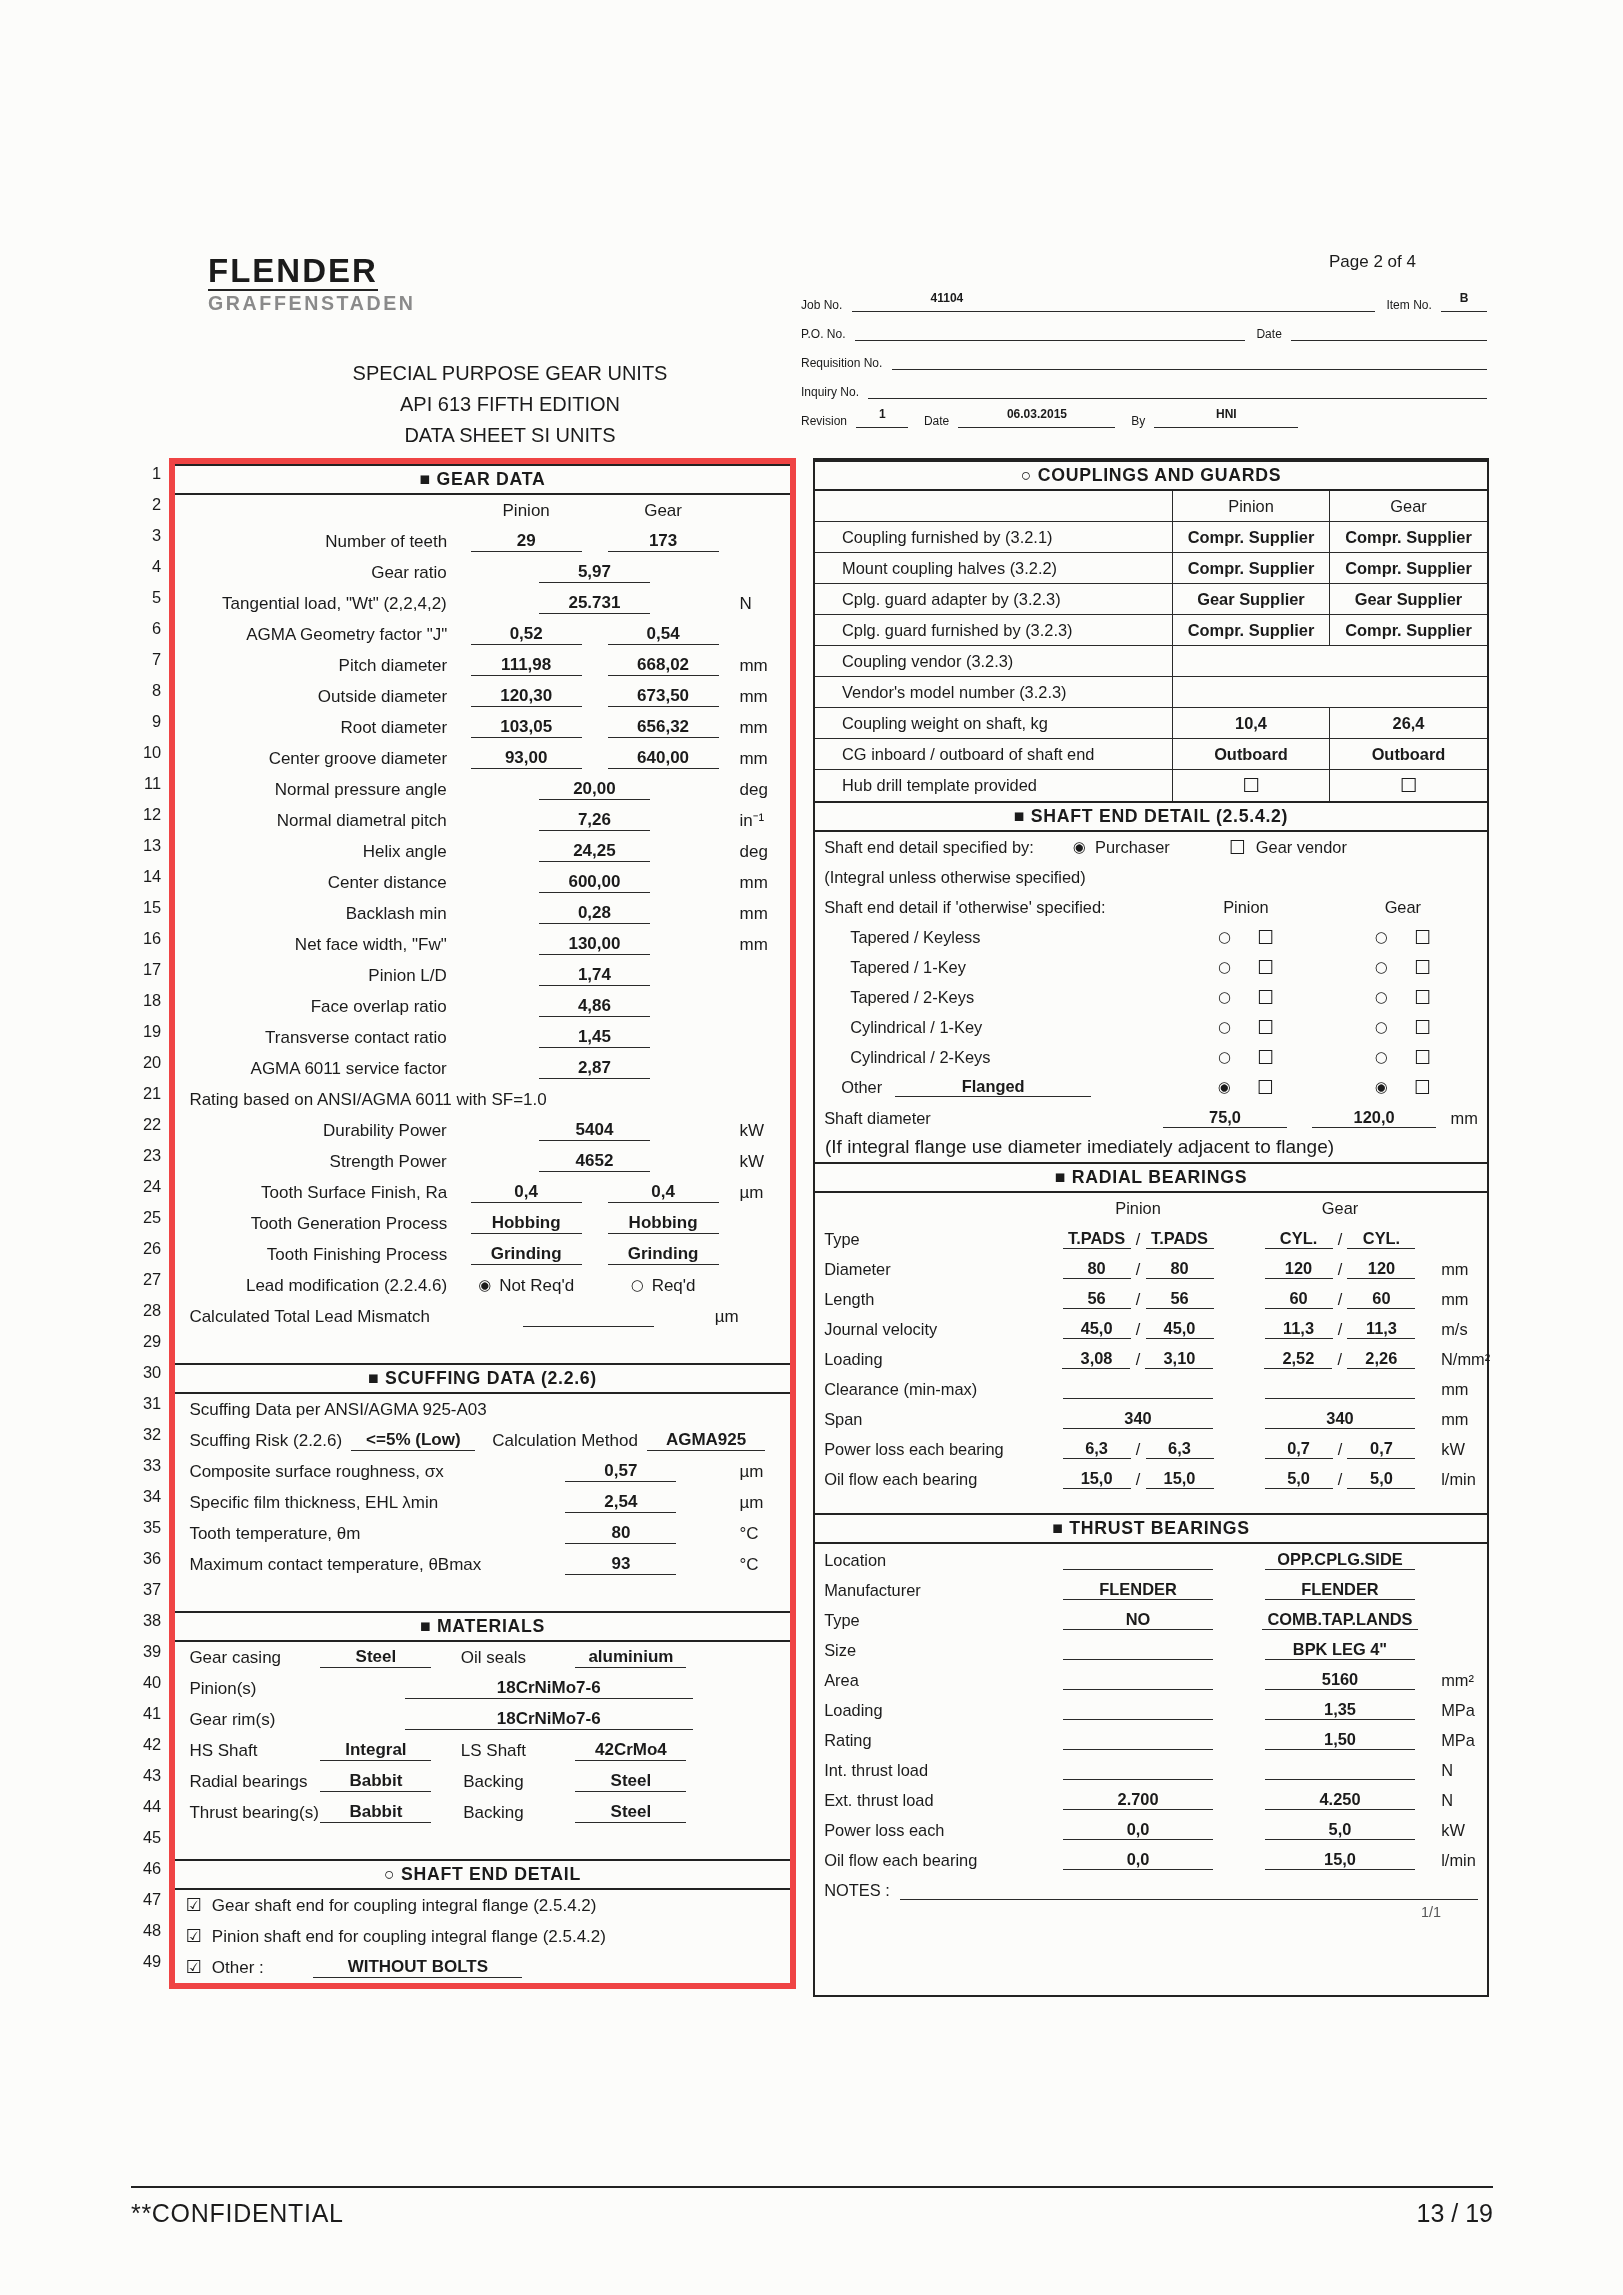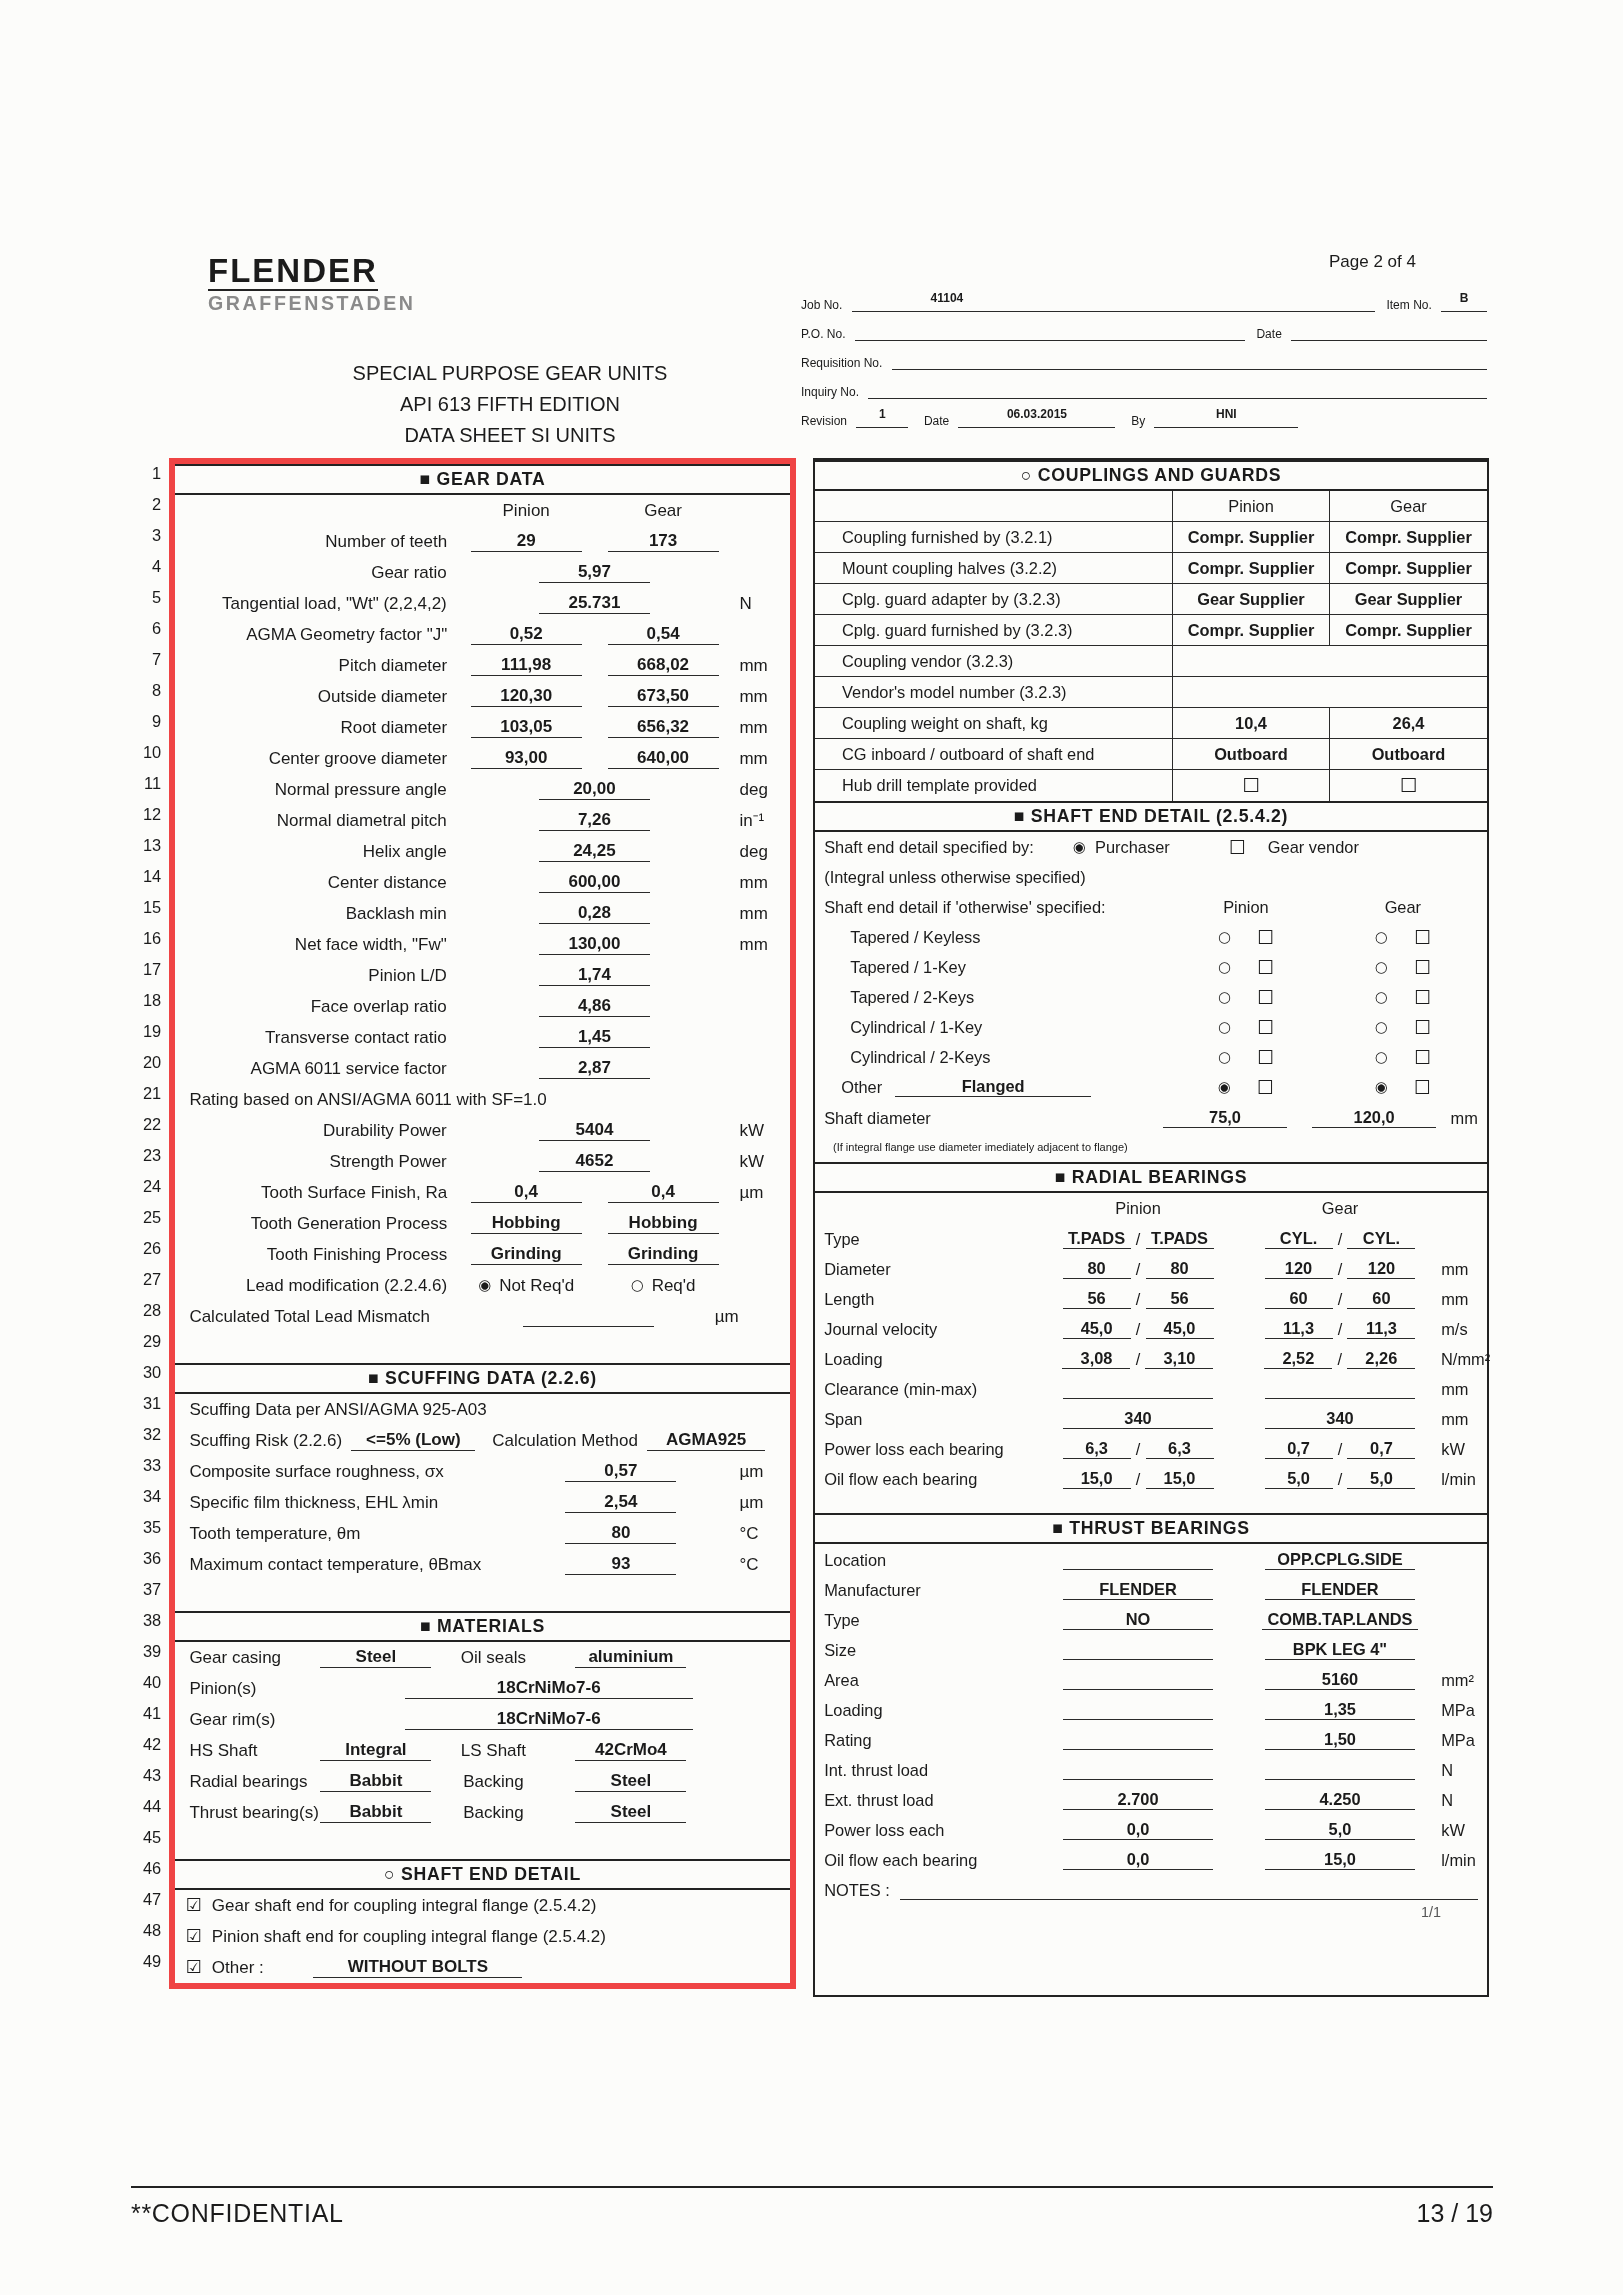--- a/index.html
+++ b/index.html
@@ -49,21 +49,21 @@
   .ctp,.ctg{width:157px;display:flex;align-items:center;justify-content:center;font-weight:bold;white-space:nowrap}
   .ctp{border-right:1.3px solid #2a2a2a}
   .cth{font-weight:normal}
   .ctm{width:314px}
   
   .sr{display:flex;align-items:flex-end;height:30px;padding:0 9.2px 3.9px 9.2px;white-space:nowrap}
   .src{align-items:center;padding-bottom:0}
   .sl{width:340px}
   .pz{width:164px;display:flex;justify-content:center;align-items:center;gap:26px}
   .gz{width:150px;display:flex;justify-content:center;align-items:center;gap:26px}
-  .note{font-size:11px;padding-left:18px}
+  .note{font-size:19px;padding-left:10px}
   .uu{display:inline-block;text-align:center;border-bottom:1.3px solid #2a2a2a;font-weight:bold;padding:0 5.2px;white-space:nowrap}
   
   .rl{width:209px}
   .rp{width:213px;display:flex;justify-content:center;align-items:flex-end;gap:5.2px}
   .rg{width:193px;display:flex;justify-content:center;align-items:flex-end;gap:5.2px}
   .ru{width:42px;padding-left:5.2px}
   .u2{min-width:68px}
   .u3{min-width:150px}
   .spacer30{height:19.6px}
   .mini{Text-align:right;padding-right:46px;font-size:14.4px;color:#555;text-align:right}
@@ -608,21 +608,21 @@
           </span>
       </div>
 
       <div class="secthead">■ SHAFT END DETAIL (2.5.4.2)</div>
 
       <div class="sr src">
         <span>Shaft end detail specified by:</span>
         <span class="gl radio" style="margin-left:39px">◉</span>
         <span style="margin-left:9.2px">Purchaser</span>
         <span class="gl" style="font-size:19px;margin-left:59px">☐</span>
-        <span style="margin-left:22px">Gear vendor</span>
+        <span style="margin-left:10px">Gear vendor</span>
       </div>
 
       <div class="sr src">
         <span>(Integral unless otherwise specified)</span>
       </div>
 
       <div class="sr src">
         <span class="sl">Shaft end detail if 'otherwise' specified:</span>
         <span class="pz">Pinion</span>
         <span class="gz">Gear</span>

